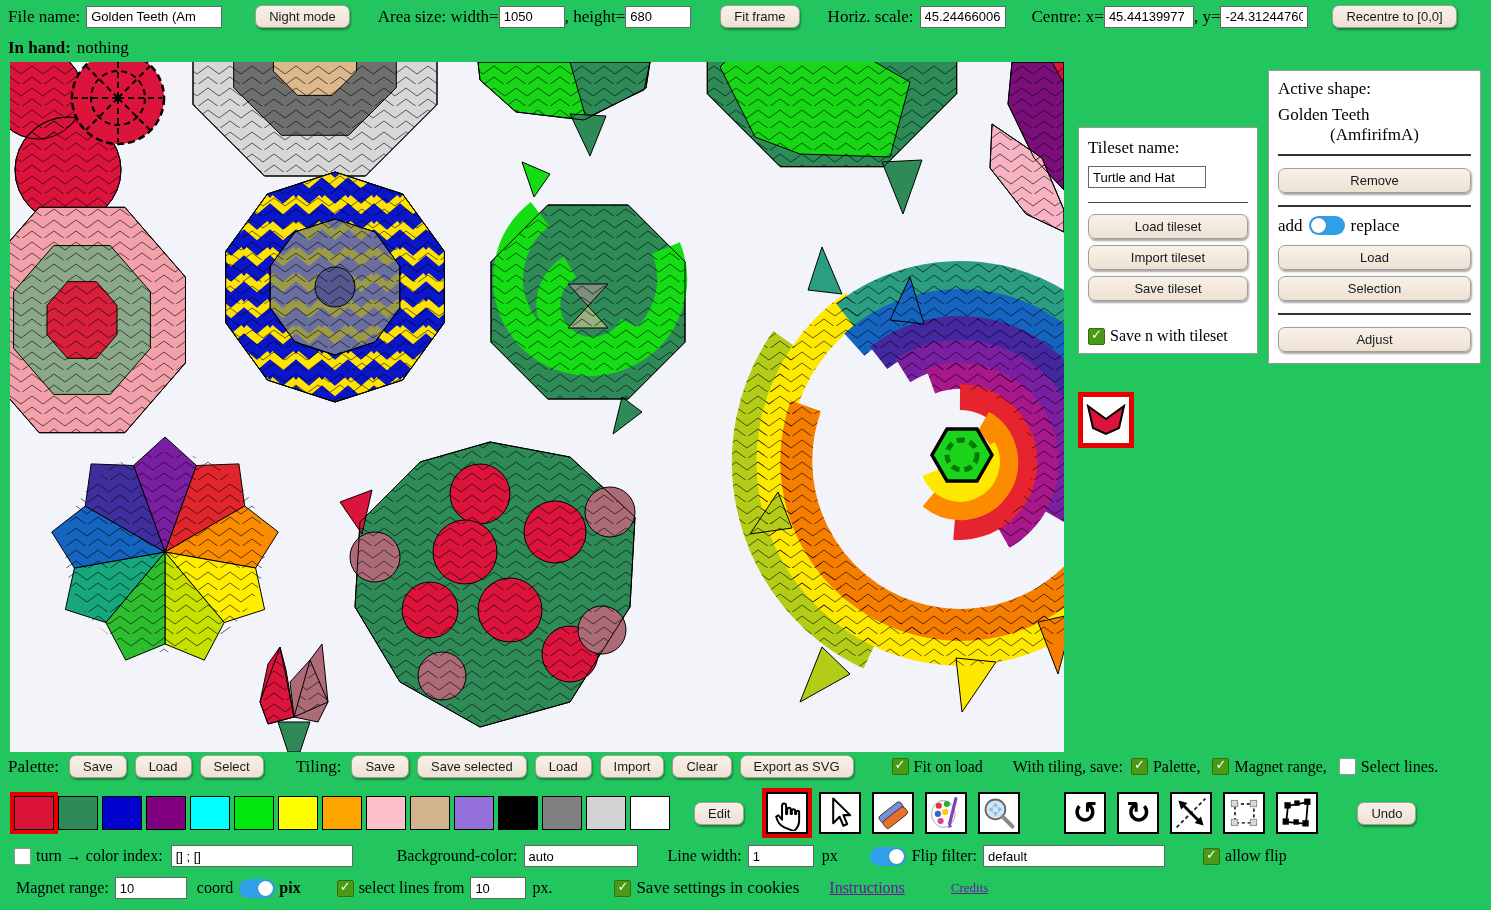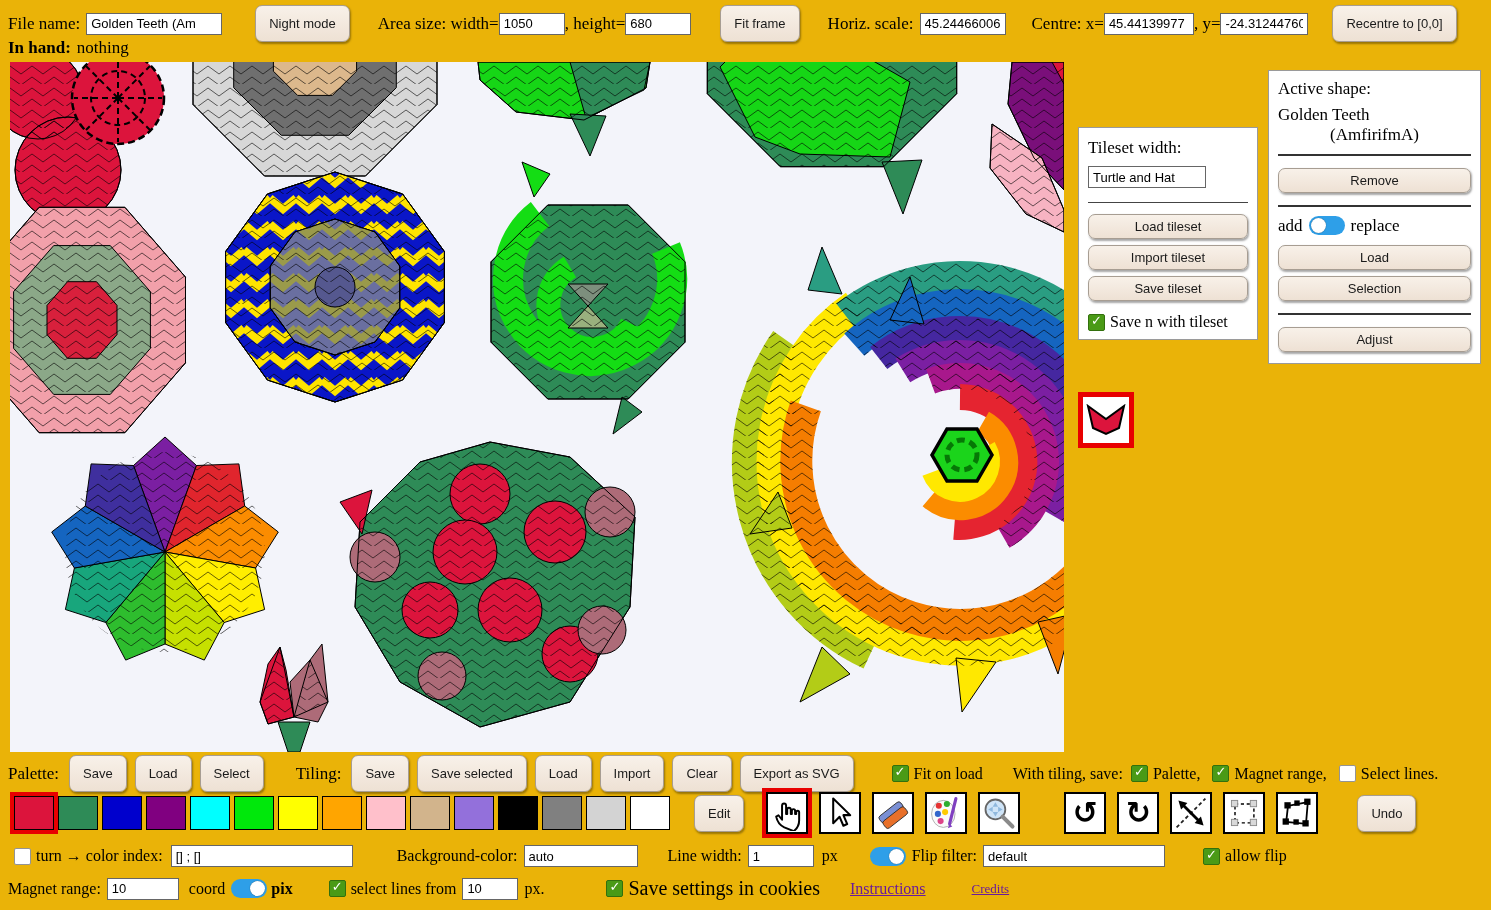--- a/index.html
+++ b/index.html
@@ -1,23 +1,23 @@
 <!DOCTYPE html>
 <html><head>
 <meta charset="utf-8">
 <style>
   html,body{margin:0;padding:0;background:#fff;}
-  #app{position:relative;width:1491px;height:910px;background:#eab308;overflow:hidden;
+  #app{position:relative;width:1491px;height:910px;background:#22c55e;overflow:hidden;
        font-family:"Liberation Serif",serif;color:#000;}
   .row{position:absolute;display:flex;align-items:center;white-space:nowrap;}
   .lbl{font:17px "Liberation Serif",serif;}
   .lbl-b{font:bold 17px "Liberation Serif",serif;}
   .btn{display:inline-flex;align-items:center;justify-content:center;
        background:linear-gradient(#f8f1e9,#eee1d4);border:1px solid #a79d92;border-radius:7px;
-       padding:10px 13px;font:13px "Liberation Sans",sans-serif;color:#1a1a1a;
+       padding:3px 13px;font:13px "Liberation Sans",sans-serif;color:#1a1a1a;
        box-shadow:1px 1.5px 2px rgba(0,0,0,.35);cursor:pointer;}
   .inp{font:13px "Liberation Sans",sans-serif;border:1px solid #666;background:#fff;
        height:18px;padding:1px 4px;box-sizing:content-box;}
   .cb{width:15px;height:15px;border:1px solid #949494;background:#fff;display:inline-block;
       border-radius:2px;margin-right:5px;position:relative;flex:0 0 auto;}
   .cb.on{background:#4a9a16;border-color:#33700d;}
   .cb.on::after{content:"✓";position:absolute;left:2px;top:-2px;color:#fff;
       font:bold 13px "DejaVu Sans",sans-serif;}
   .tog{width:36px;height:19px;border-radius:10px;background:#2e9fe8;position:relative;
       display:inline-block;flex:0 0 auto;}
@@ -230,27 +230,27 @@
         <polygon points="250,640 258,602 270,585 276,608 284,655 258,662" fill="#dc143c"></polygon>
         <polygon points="284,655 280,620 300,598 312,582 318,640 308,660" fill="#ad6b78"></polygon>
         <polygon points="268,660 300,660 290,690 278,690" fill="#2e8b57"></polygon>
         <polygon points="250,640 270,585 284,655 318,640 300,598 284,655 258,662" fill="url(#tex)"></polygon>
       </g>
     </svg>
   </div>
 
 
   <div class="panel" style="left:1078px;top:127px;width:180px;">
-    <div class="lbl" style="margin:2px 0 8px 0;">Tileset width:</div>
+    <div class="lbl" style="margin:2px 0 8px 0;">Tileset name:</div>
     <input class="inp" style="width: 108px;" value="Turtle and Hat">
     <hr class="hr" style="margin-top:14px;">
     <button class="btn pbtn">Load tileset</button>
     <button class="btn pbtn">Import tileset</button>
     <button class="btn pbtn">Save tileset</button>
-    <div style="display:flex;align-items:center;margin-top:9px;">
+    <div style="display:flex;align-items:center;margin-top:23px;">
       <span class="cb on"></span>
       <span class="lbl" style="font-size:16px;">Save n with tileset</span>
     </div>
   </div>
 
   <div class="panel" style="left:1268px;top:70px;width:213px;">
     <div class="lbl">Active shape:</div>
     <div class="lbl" style="text-align:left;margin-top:6px;">Golden Teeth</div>
     <div class="lbl" style="text-align:center;">(AmfirifmA)</div>
     <hr class="hr2">
@@ -428,35 +428,35 @@
     <span class="tog">
         <span class="knob right"></span>
       </span>
     <span class="lbl" style="font-size:16px;margin-left:6px;">Flip filter:</span>
     <input class="inp" style="width: 172px; margin-left: 6px;" value="default">
     <span class="gap" style="width:38px;"></span>
     <span class="cb on"></span>
     <span class="lbl" style="font-size:16px;">allow flip</span>
   </div>
 
-  <div class="row" style="left:8px;top:877px;">
+  <div class="row" style="left:16px;top:877px;">
     <span class="lbl" style="font-size:16px;">Magnet range:</span>
     <input class="inp" style="width: 62px; margin-left: 6px;" value="10">
     <span class="lbl" style="font-size:16px;margin-left:10px;">coord</span>
     <span class="tog" style="margin:0 4px 0 6px;">
         <span class="knob right"></span>
       </span>
     <span class="lbl-b" style="font-size:16px;">pix</span>
     <span class="gap" style="width:36px;"></span>
     <span class="cb on"></span>
     <span class="lbl" style="font-size:16px;">select lines from</span>
     <input class="inp" style="width: 46px; margin-left: 6px;" value="10">
     <span class="lbl" style="font-size:16px;margin-left:6px;font-family:Liberation Serif, serif;">px.</span>
     <span class="gap" style="width:62px;"></span>
     <span class="cb on"></span>
-    <span class="lbl" style="font-size:20px;">Save settings in cookies</span>
+    <span class="lbl" style="font-size:17px;">Save settings in cookies</span>
     <span class="gap" style="width:30px;"></span>
     <a class="link" style="font-size:16px;">Instructions</a>
     <span class="gap" style="width:46px;"></span>
     <a class="link" style="font-size:13px;">Credits</a>
   </div>
 
 </div>
 
 </body></html>

